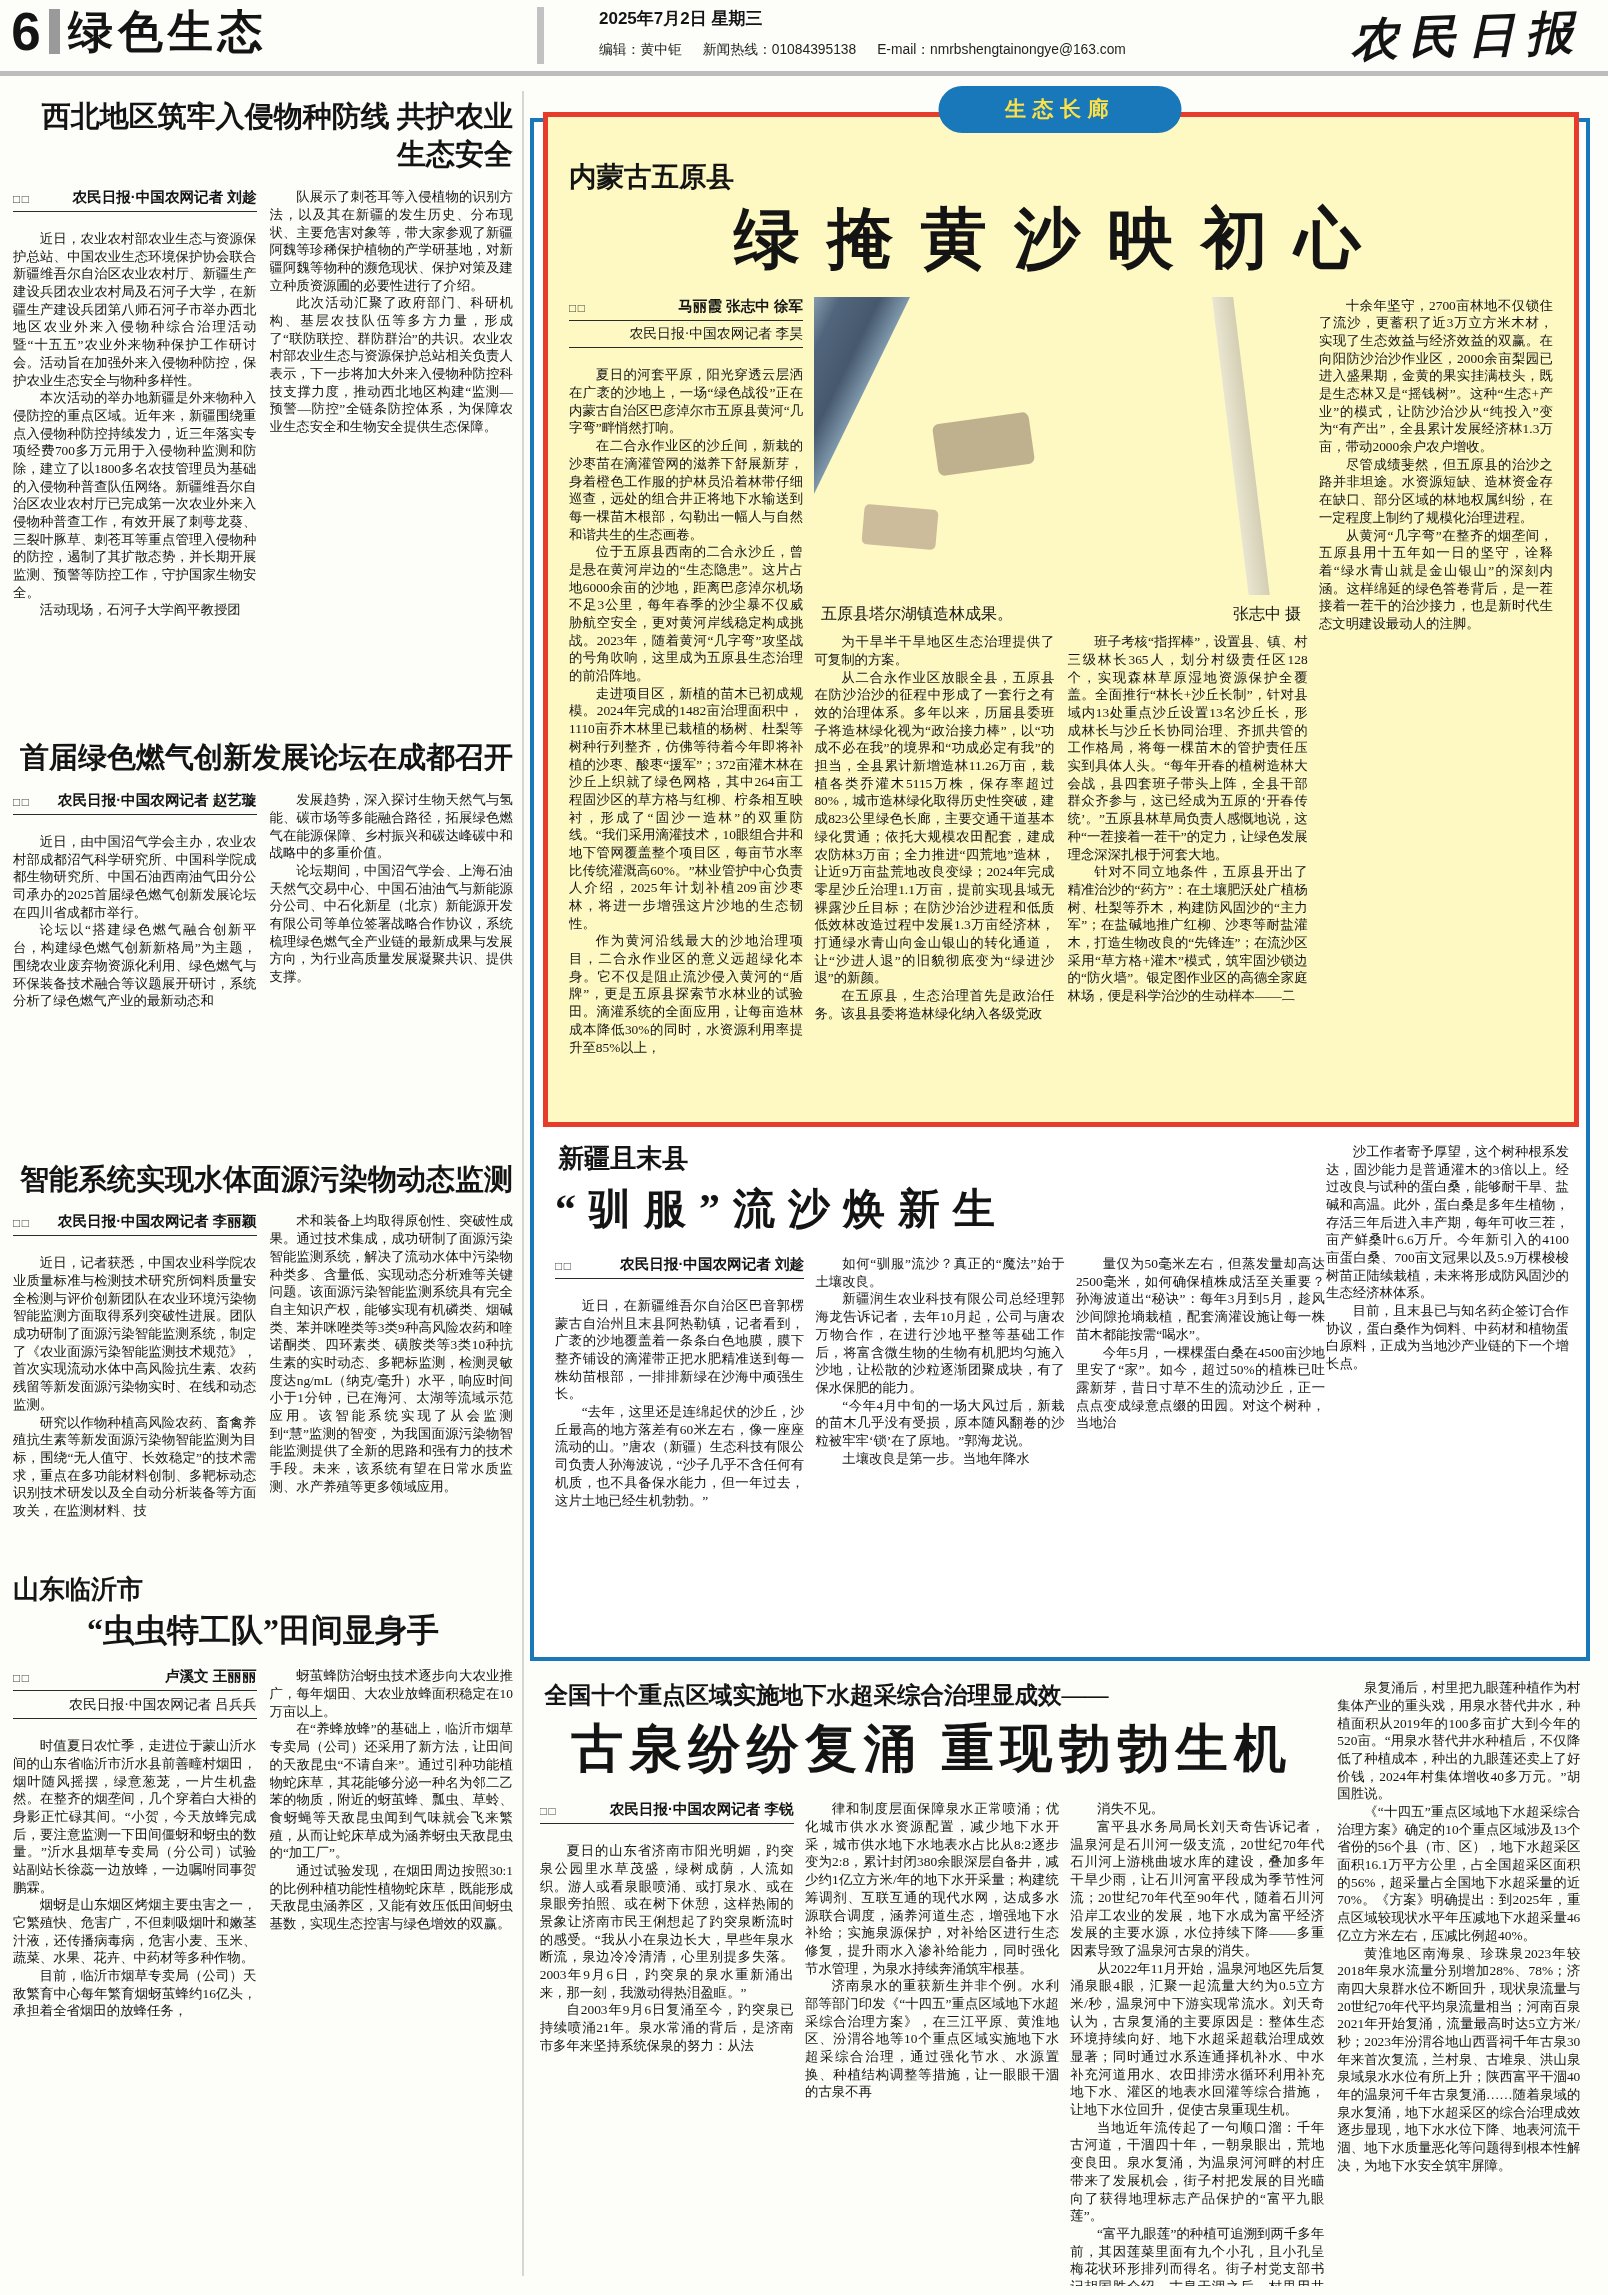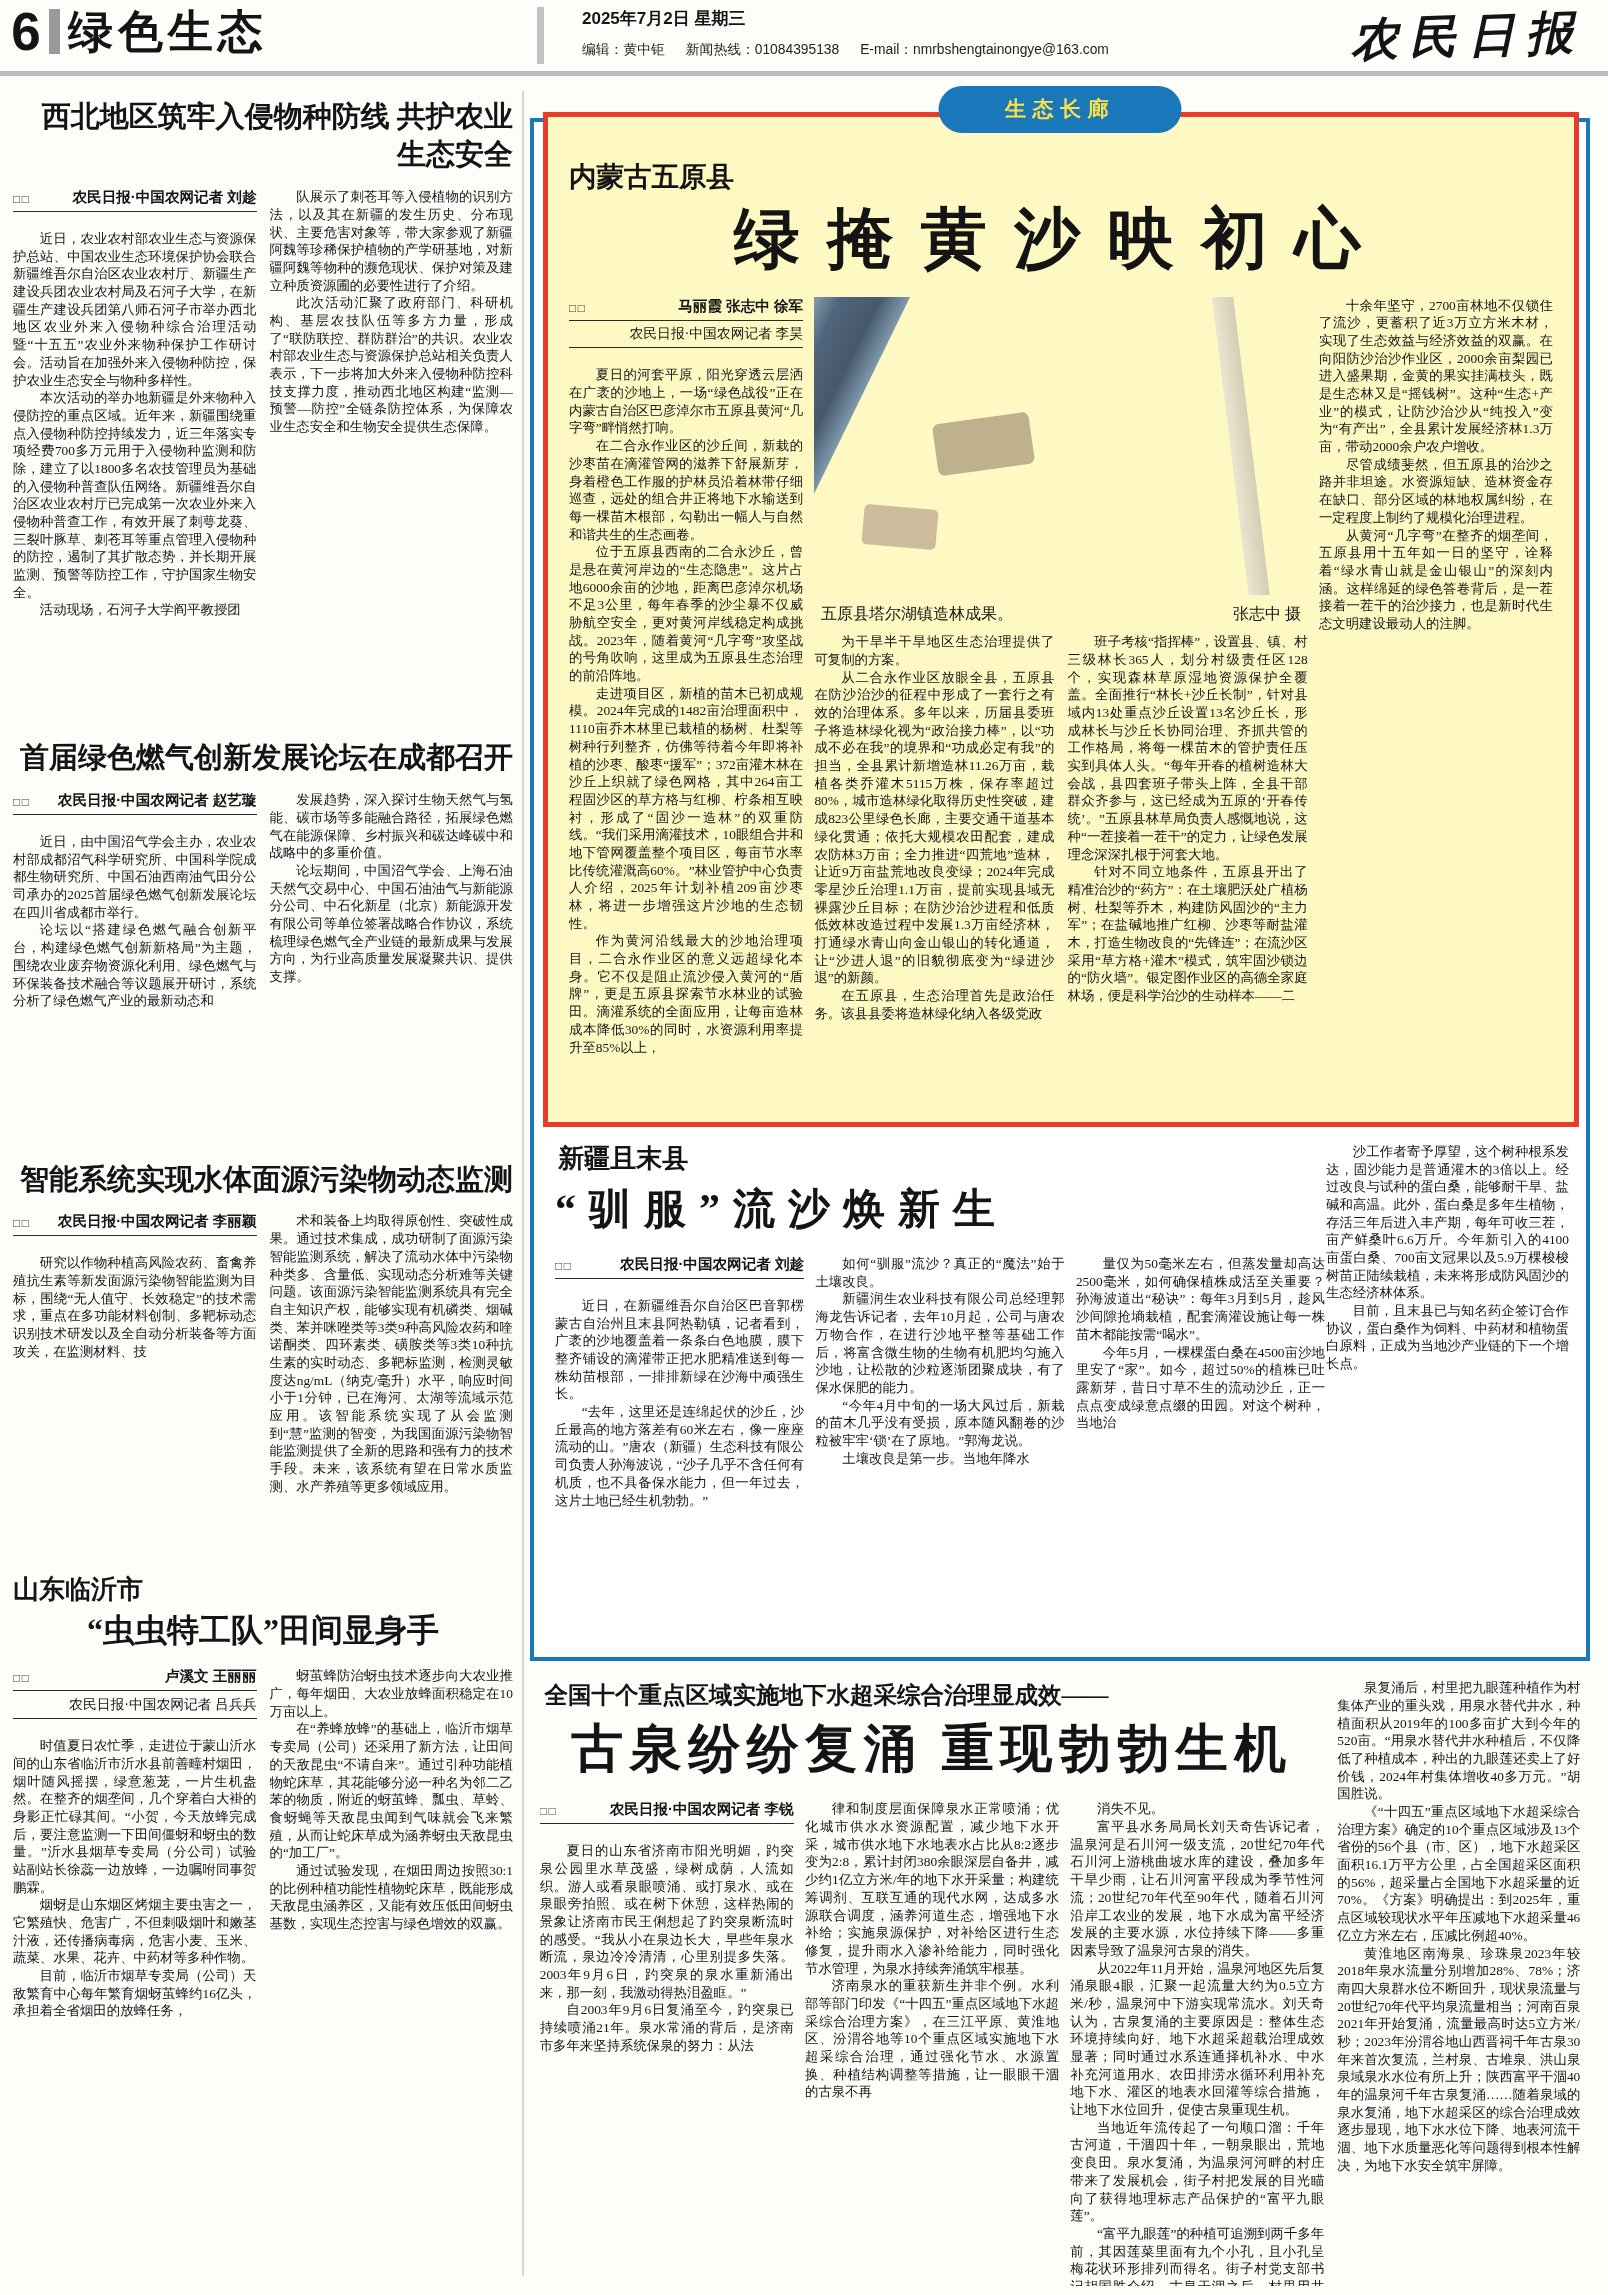--- a/index.html
+++ b/index.html
@@ -9,21 +9,21 @@
     background:#fdfdfa; color:#141414; overflow:hidden;
     font-family:"Liberation Serif","DejaVu Serif",serif;
   }
   
   .hdr { position:absolute; left:0; top:0; width:100%; height:71px; }
   .hdr-left { position:absolute; left:11.3px; top:4.9px; display:flex; align-items:center; gap:8px; }
   .pagenum { font-family:"Liberation Sans","DejaVu Sans",sans-serif; font-weight:900; font-size:53px; line-height:1; }
   .pagebar { width:11.3px; height:45px; background:#9a9a9a; display:inline-block; }
   .section-title { font-family:"Liberation Sans","DejaVu Sans",sans-serif; font-weight:900; font-size:45px; letter-spacing:4.9px; line-height:1; }
   .hdr-vdiv { position:absolute; left:537px; top:6.5px; width:6.5px; height:57px; background:#c2c2c2; }
-  .hdr-mid { position:absolute; left:582px; top:6.5px; width:615px; }
+  .hdr-mid { position:absolute; left:599px; top:6.5px; width:615px; }
   .hdr-date { font-family:"Liberation Sans","DejaVu Sans",sans-serif; font-weight:700; font-size:17px; margin-bottom:11.3px; }
   .hdr-editor { font-family:"Liberation Sans","DejaVu Sans",sans-serif; font-size:13.8px; color:#222; display:flex; gap:21px; }
   .masthead { position:absolute; right:24px; top:4.9px; font-family:"DejaVu Serif","Liberation Serif",serif;
     font-size:47px; font-weight:700; font-style:italic; letter-spacing:11.3px; transform:rotate(-2deg); }
   .hdr-rule { position:absolute; left:0; top:71px; width:100%; height:4.9px; background:var(--rule_gray,#bdbdbd); }
   
   .p { text-indent:2em; text-align:justify; font-size:13.4px; line-height:1.32; }
   .cols2 { display:flex; gap:13px; }
   .cols3 { display:flex; gap:11.3px; }
   .col { flex:1; overflow:hidden; }
@@ -169,20 +169,21 @@
     <article class="l-art" id="art3">
       <h2>智能系统实现水体面源污染物动态监测</h2>
       <div class="cols2">
         <div class="col">
           <div class="byline-row">
             <span class="sq">□□</span>
             <span class="names">农民日报·中国农网记者 李丽颖</span>
           </div>
           <div class="byline-gap"></div>
           <div>
+              <p class="p">近日，记者获悉，中国农业科学院农业质量标准与检测技术研究所饲料质量安全检测与评价创新团队在农业环境污染物智能监测方面取得系列突破性进展。团队成功研制了面源污染智能监测系统，制定了《农业面源污染智能监测技术规范》，首次实现流动水体中高风险抗生素、农药残留等新发面源污染物实时、在线和动态监测。</p>
               <p class="p">研究以作物种植高风险农药、畜禽养殖抗生素等新发面源污染物智能监测为目标，围绕“无人值守、长效稳定”的技术需求，重点在多功能材料创制、多靶标动态识别技术研发以及全自动分析装备等方面攻关，在监测材料、技</p>
             </div>
         </div>
         <div class="col">
           <div>
               <p class="p">术和装备上均取得原创性、突破性成果。通过技术集成，成功研制了面源污染智能监测系统，解决了流动水体中污染物种类多、含量低、实现动态分析难等关键问题。该面源污染智能监测系统具有完全自主知识产权，能够实现有机磷类、烟碱类、苯并咪唑类等3类9种高风险农药和喹诺酮类、四环素类、磺胺类等3类10种抗生素的实时动态、多靶标监测，检测灵敏度达ng/mL（纳克/毫升）水平，响应时间小于1分钟，已在海河、太湖等流域示范应用。该智能系统实现了从会监测到“慧”监测的智变，为我国面源污染物智能监测提供了全新的思路和强有力的技术手段。未来，该系统有望在日常水质监测、水产养殖等更多领域应用。</p>
             </div>
         </div>
       </div>
     </article>

